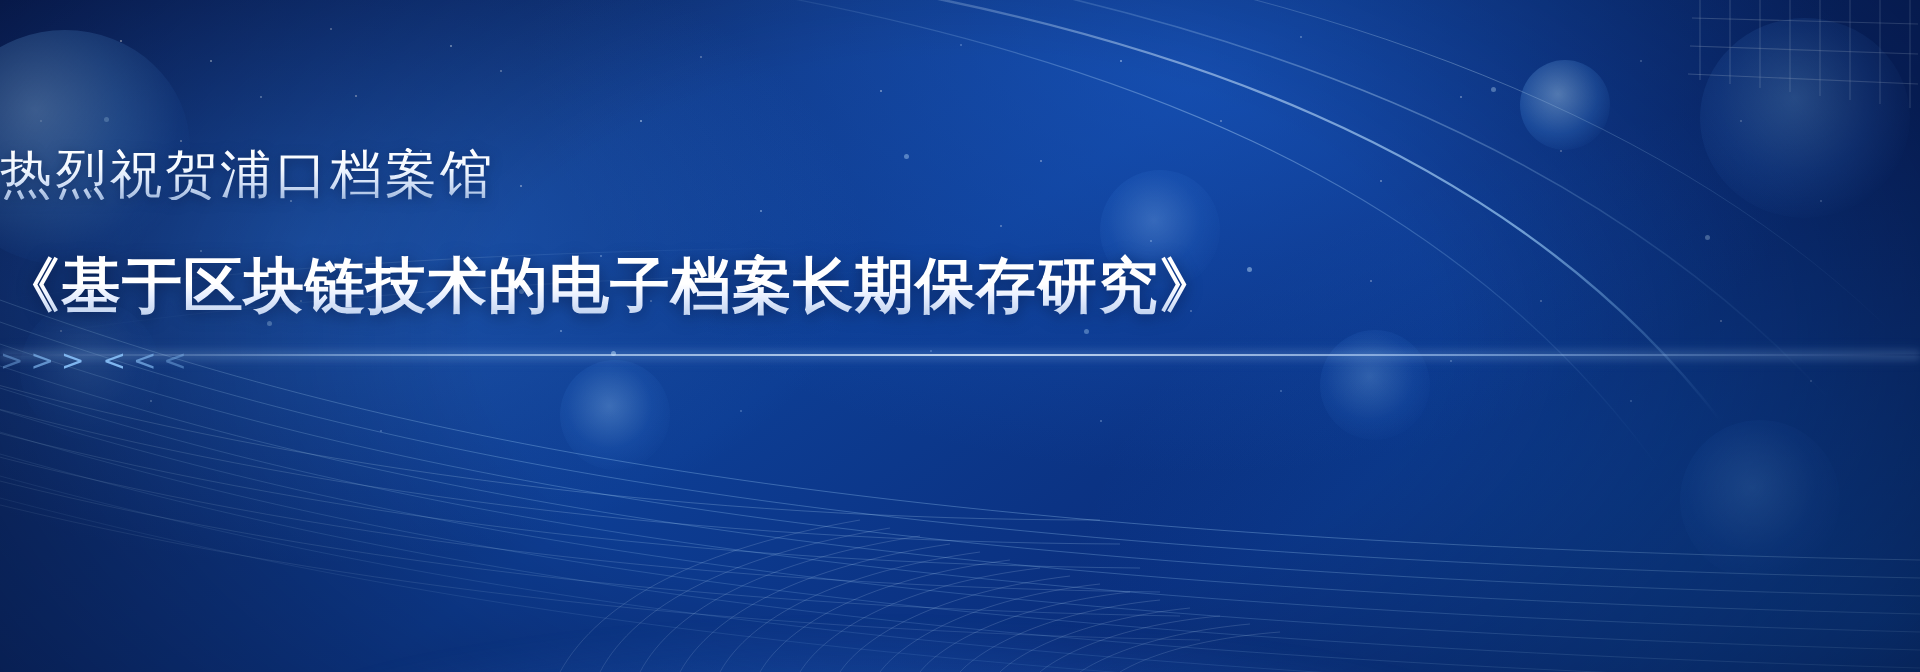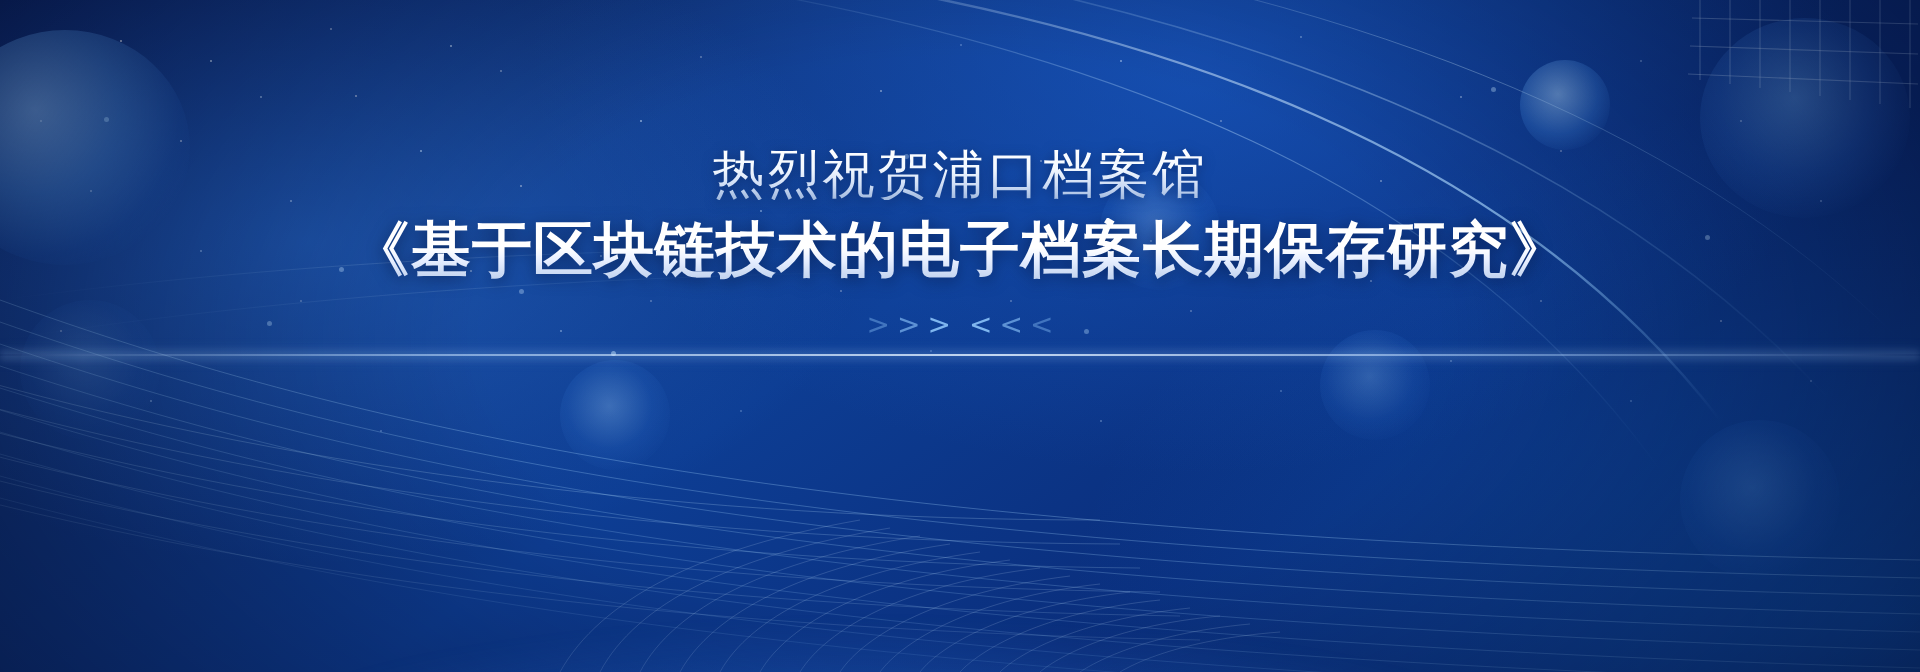--- a/index.html
+++ b/index.html
@@ -76,35 +76,35 @@
       1248px 268px 0 1px rgba(200,230,255,.45), 1492px 88px 0 1px rgba(185,222,255,.45),
       1706px 236px 0 1px rgba(195,228,255,.40), 268px 322px 0 1px rgba(185,222,255,.40),
       520px 290px 0 1px rgba(200,230,255,.35), 1085px 330px 0 1px rgba(190,225,255,.35);
   }
 
   
   .arcs{position:absolute;inset:0;}
 
   
   .content{position:absolute;left:0;right:0;top:0;height:100%;display:flex;flex-direction:column;
-    align-items:center;justify-content:flex-start;padding-top:148px;}
+    align-items:flex-start;justify-content:flex-start;padding-top:148px;}
 
   .line1{
     font-size:52px;letter-spacing:3px;line-height:1;font-weight:400;
     background:linear-gradient(180deg,#ffffff 0%,#f2f8ff 40%,#cddcf5 72%,#9fb8dd 100%);
     -webkit-background-clip:text;background-clip:text;color:transparent;
     text-shadow:none;filter:drop-shadow(0 2px 6px rgba(5,25,70,.55));
     margin-bottom:18px;
   }
   .line2{
     font-size:60px;letter-spacing:1px;line-height:1.08;font-weight:700;
     background:linear-gradient(180deg,#ffffff 0%,#ffffff 46%,#e6eeff 66%,#b9cdeb 100%);
     -webkit-background-clip:text;background-clip:text;color:transparent;
     filter:drop-shadow(0 3px 8px rgba(4,20,60,.6));
-    white-space:nowrap;margin-bottom:22px;
+    white-space:nowrap;margin-bottom:22px;margin-top:36px;
   }
   .line3{display:flex;align-items:center;gap:18px;margin-top:6px;}
   .line3 .txt{
     font-size:42px;letter-spacing:2px;font-weight:400;line-height:1;
     background:linear-gradient(180deg,#ffffff 0%,#f4f9ff 45%,#d2e0f7 78%,#a9c2e6 100%);
     -webkit-background-clip:text;background-clip:text;color:transparent;
     filter:drop-shadow(0 2px 6px rgba(4,20,60,.5));
   }
   .chev{display:flex;align-items:center;gap:7px;}
   .chev span{font-size:28px;line-height:1;color:#7fb6ef;font-family:"DejaVu Sans",sans-serif;}

